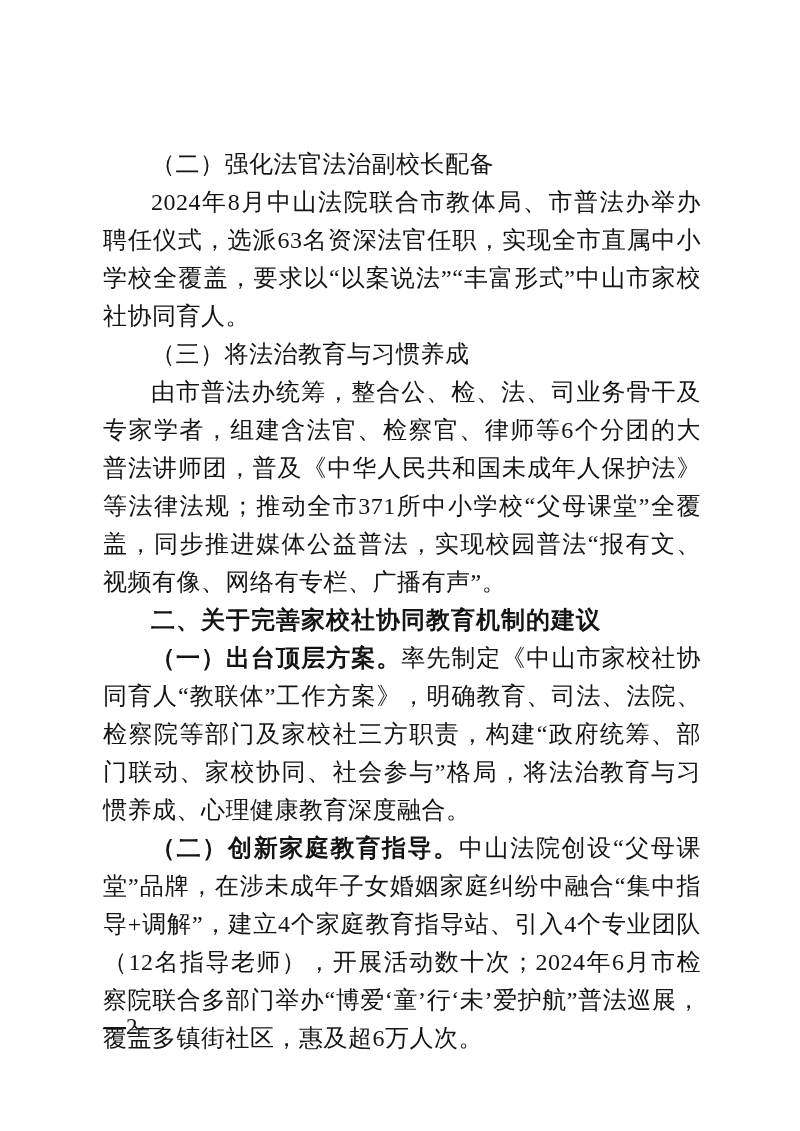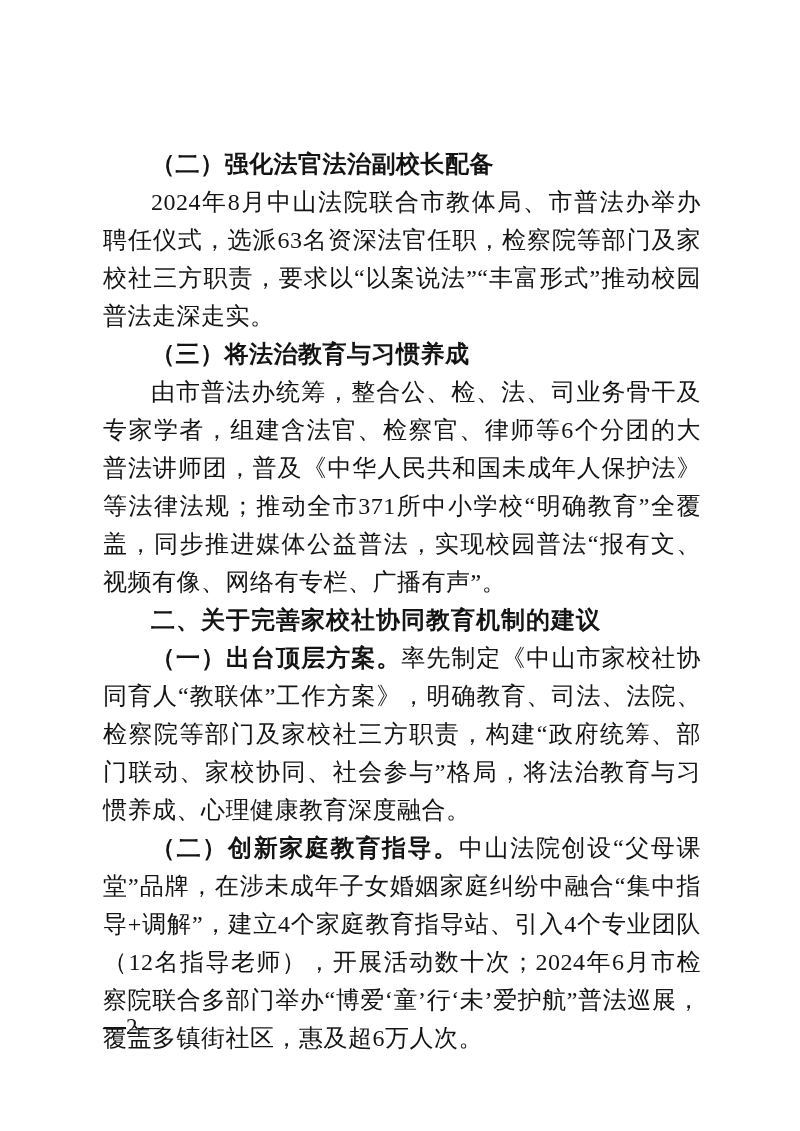--- a/index.html
+++ b/index.html
@@ -22,21 +22,21 @@
     margin: 0;
     font-size: 24px;
     line-height: 38px;
     text-indent: 2em;
     text-align: justify;
     text-align-last: left;
     word-break: break-all;
     letter-spacing: 0.5px;
   }
   p.kai-heading {
-    font-weight: bold;
+    font-weight: normal;
     text-align: center;
   }
   p.hei-heading {
     font-family: Liberation Serif, serif;
     font-weight: bold;
     text-align: right;
     letter-spacing: 1px;
   }
   .lead { font-weight: bold; }
   .footer {
@@ -48,21 +48,21 @@
     letter-spacing: 0;
     color: #141414;
   }
 </style>
 </head>
 <body>
 
 <div class="page">
   <div class="content">
     <p class="kai-heading">（二）强化法官法治副校长配备</p>
-    <p class="body">2024年8月中山法院联合市教体局、市普法办举办聘任仪式，选派63名资深法官任职，检察院等部门及家校社三方职责，要求以“以案说法”“丰富形式”推动校园普法走深走实。</p>
+    <p class="body">2024年8月中山法院联合市教体局、市普法办举办聘任仪式，选派63名资深法官任职，实现全市直属中小学校全覆盖，要求以“以案说法”“丰富形式”中山市家校社协同育人。</p>
     <p class="kai-heading">（三）将法治教育与习惯养成</p>
-    <p class="body">由市普法办统筹，整合公、检、法、司业务骨干及专家学者，组建含法官、检察官、律师等6个分团的大普法讲师团，普及《中华人民共和国未成年人保护法》等法律法规；推动全市371所中小学校“明确教育”全覆盖，同步推进媒体公益普法，实现校园普法“报有文、视频有像、网络有专栏、广播有声”。</p>
+    <p class="body">由市普法办统筹，整合公、检、法、司业务骨干及专家学者，组建含法官、检察官、律师等6个分团的大普法讲师团，普及《中华人民共和国未成年人保护法》等法律法规；推动全市371所中小学校“父母课堂”全覆盖，同步推进媒体公益普法，实现校园普法“报有文、视频有像、网络有专栏、广播有声”。</p>
     <p class="hei-heading">二、关于完善家校社协同教育机制的建议</p>
     <p class="body"><span class="lead">（一）出台顶层方案。</span><span>率先制定《中山市家校社协同育人“教联体”工作方案》，明确教育、司法、法院、检察院等部门及家校社三方职责，构建“政府统筹、部门联动、家校协同、社会参与”格局，将法治教育与习惯养成、心理健康教育深度融合。</span></p>
     <p class="body"><span class="lead">（二）创新家庭教育指导。</span><span>中山法院创设“父母课堂”品牌，在涉未成年子女婚姻家庭纠纷中融合“集中指导+调解”，建立4个家庭教育指导站、引入4个专业团队（12名指导老师），开展活动数十次；2024年6月市检察院联合多部门举办“博爱‘童’行‘未’爱护航”普法巡展，覆盖多镇街社区，惠及超6万人次。</span></p>
   </div>
   <div class="footer">—2—</div>
 </div>
 
 </body></html>

